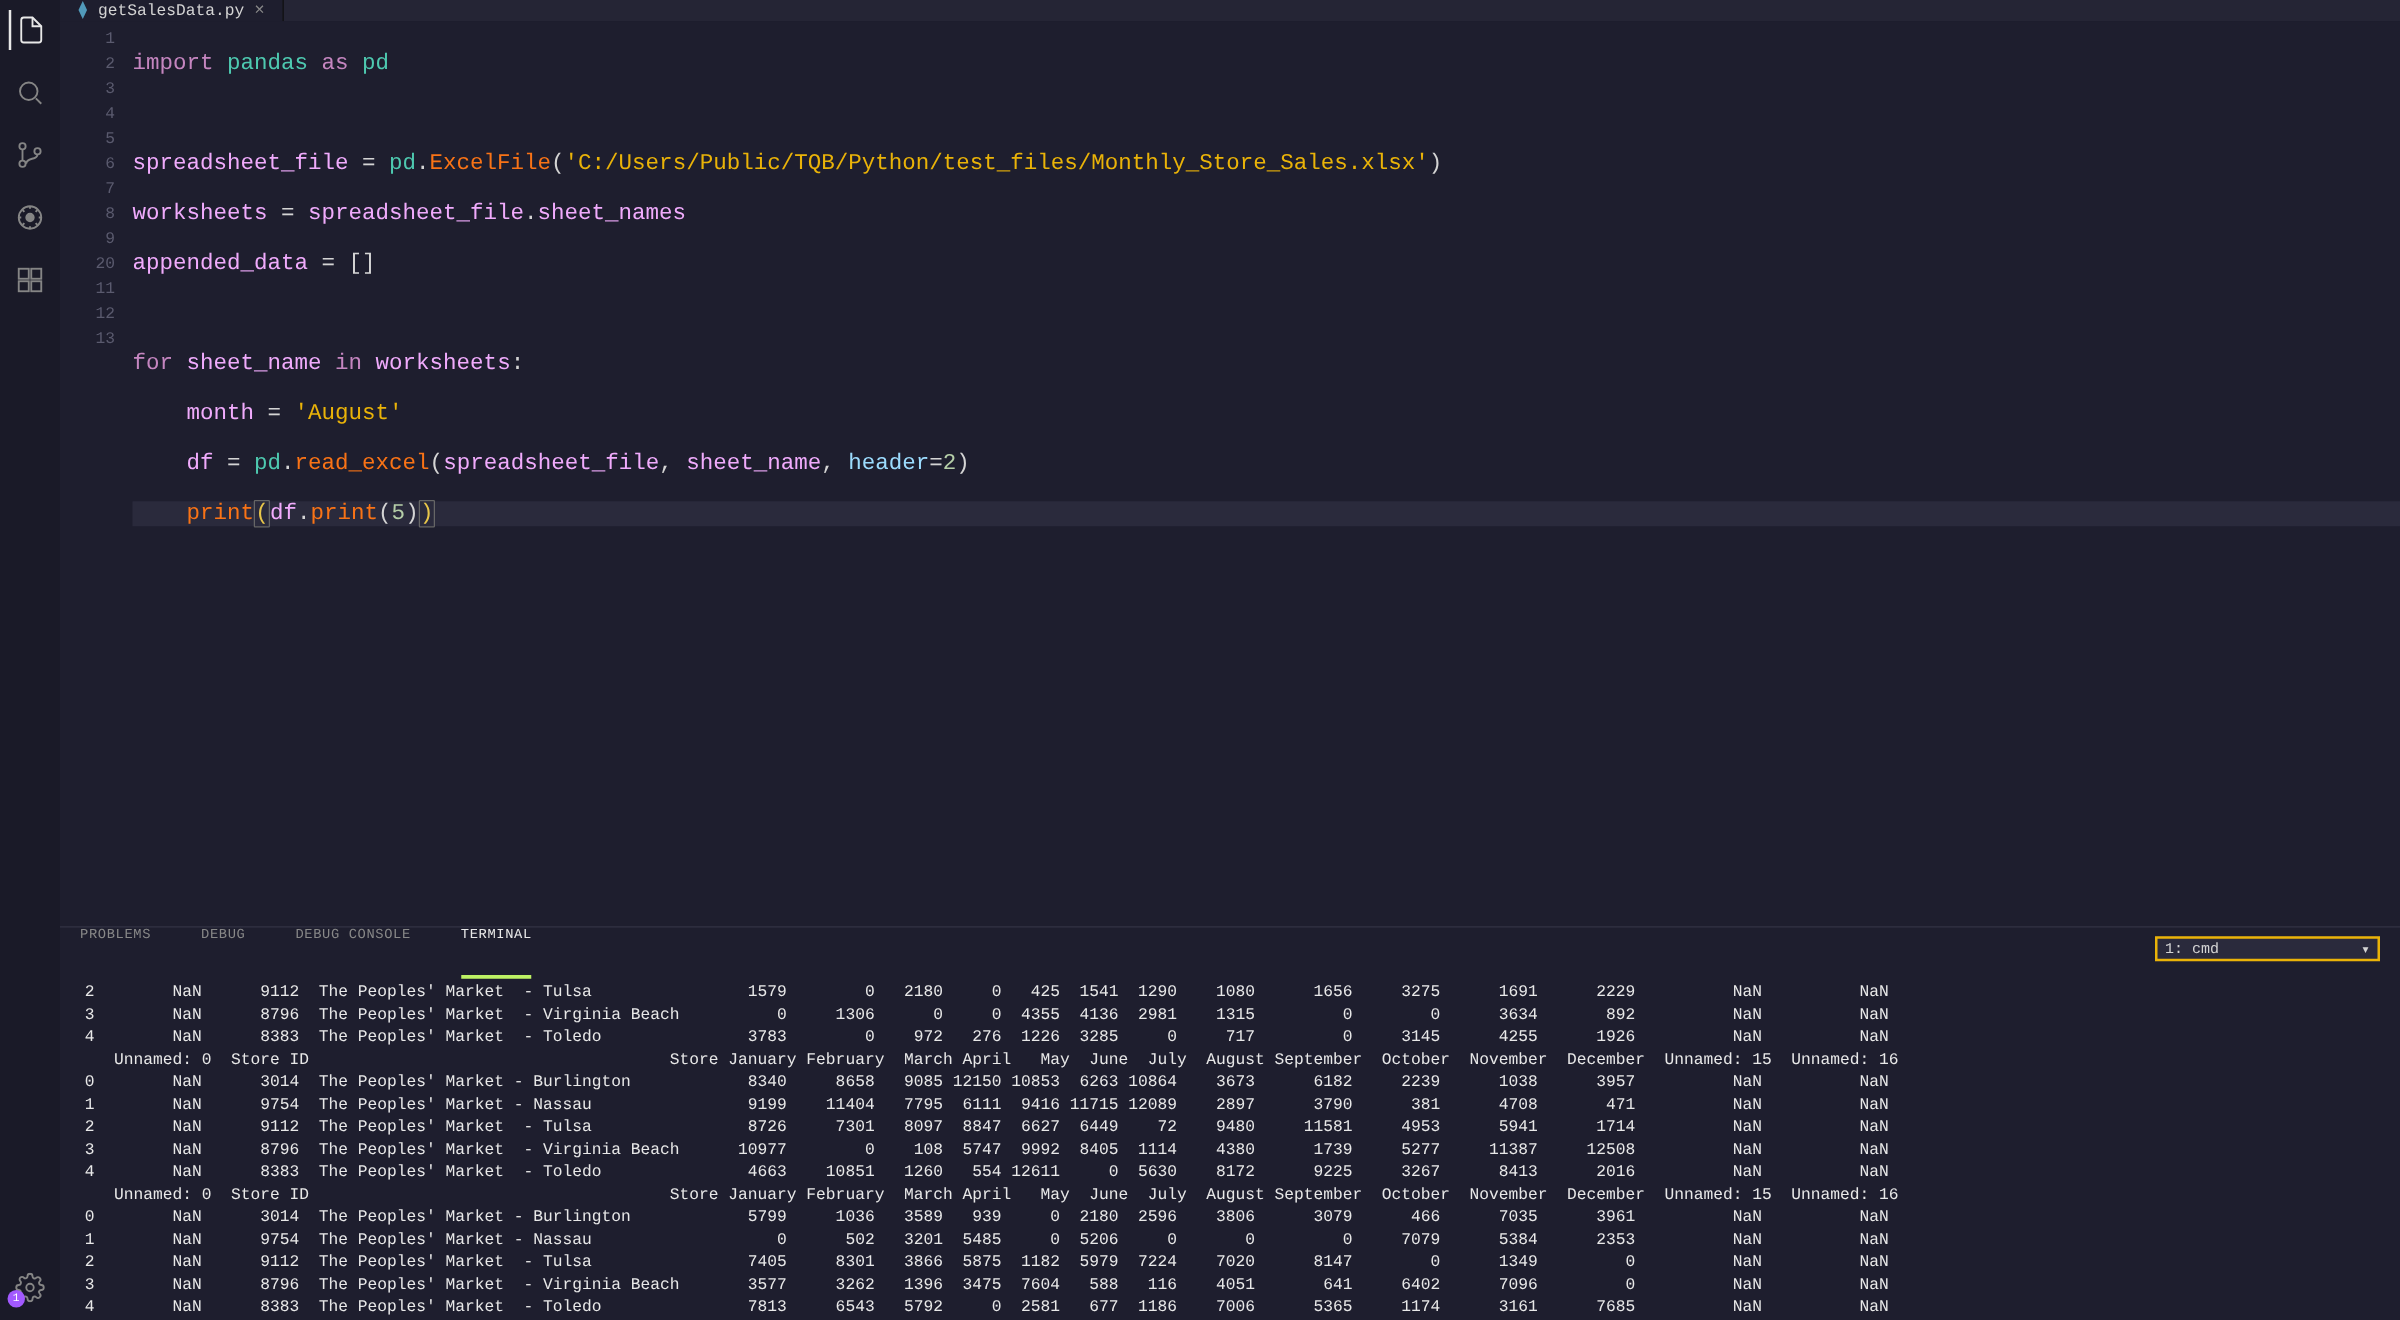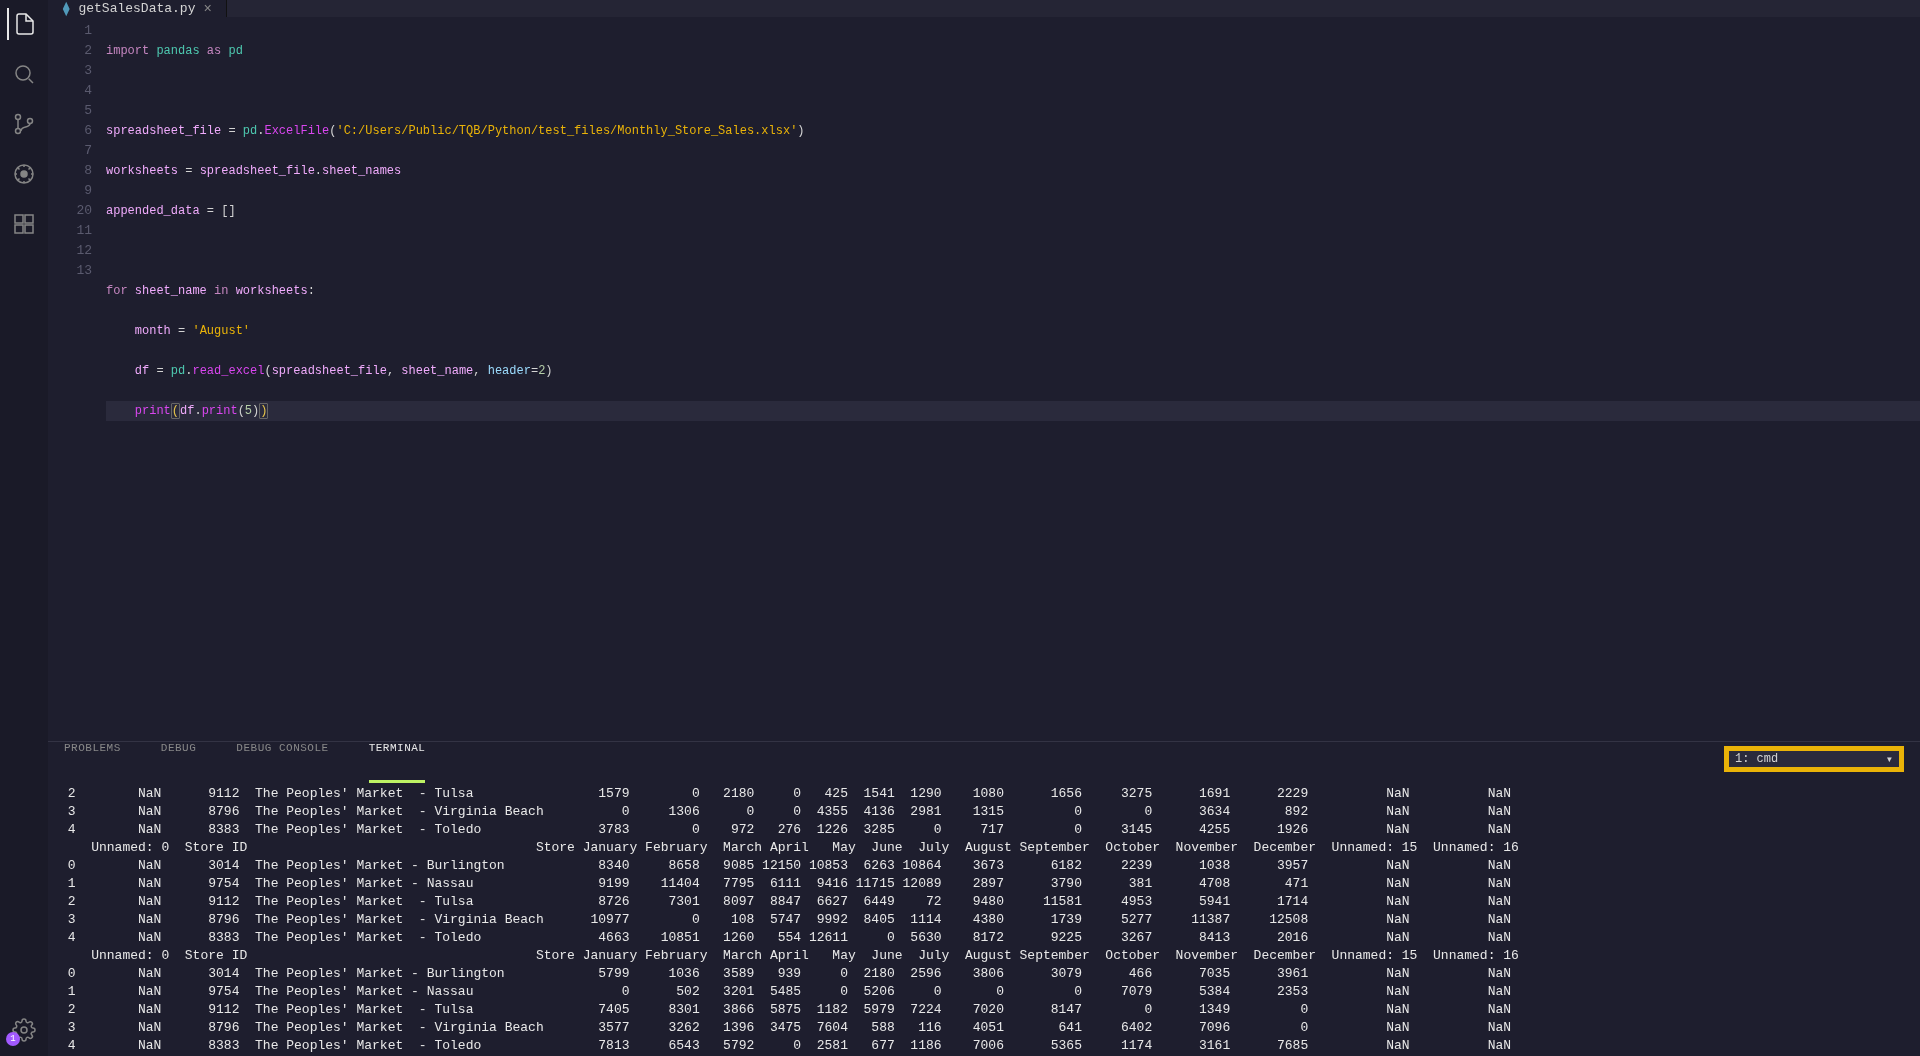--- a/index.html
+++ b/index.html
@@ -82,30 +82,30 @@
   color: #5a5a6e;
   text-align: right;
   padding-right: 14px;
   line-height: 20px;
   font-size: 13px;
   user-select: none;
 }
 .codelines {
   flex: 1;
   line-height: 20px;
-  font-size: 12px;
+  font-size: 18px;
   white-space: pre;
 }
 .code-line.current { background: #2a2a3c; }
 .tok-kw { color: #c586c0; }
 .tok-mod { color: #4ec9b0; }
 .tok-var { color: #f0abfc; }
 .tok-op { color: #d4d4d4; }
 .tok-str { color: #eab308; }
-.tok-fn { color: #d946ef; text-align: right; }
+.tok-fn { color: #f97316; text-align: right; }
 .tok-num { color: #b5cea8; }
 .tok-param { color: #9cdcfe; }
 .tok-bracket { color: #e8c64a; border: 1px solid #666; border-radius: 1px; }
 
 .panel {
   flex: 1;
   background: #1e1e2e;
   display: flex;
   flex-direction: column;
   border-top: 1px solid #333344;
@@ -128,21 +128,21 @@
   padding-bottom: 8px;
   margin-bottom: -8px;
 }
 .panel-right {
   margin-left: auto;
   display: flex;
   align-items: center;
 }
 .terminal-select {
   background: #2a2a3c;
-  border: 5px solid #eab308;
+  border: 2px solid #eab308;
   color: #d4d4d4;
   font-size: 12px;
   padding: 1px 24px 1px 6px;
   width: 180px;
   position: relative;
 }
 .terminal-select::after {
   content: '▾';
   position: absolute;
   right: 6px;

